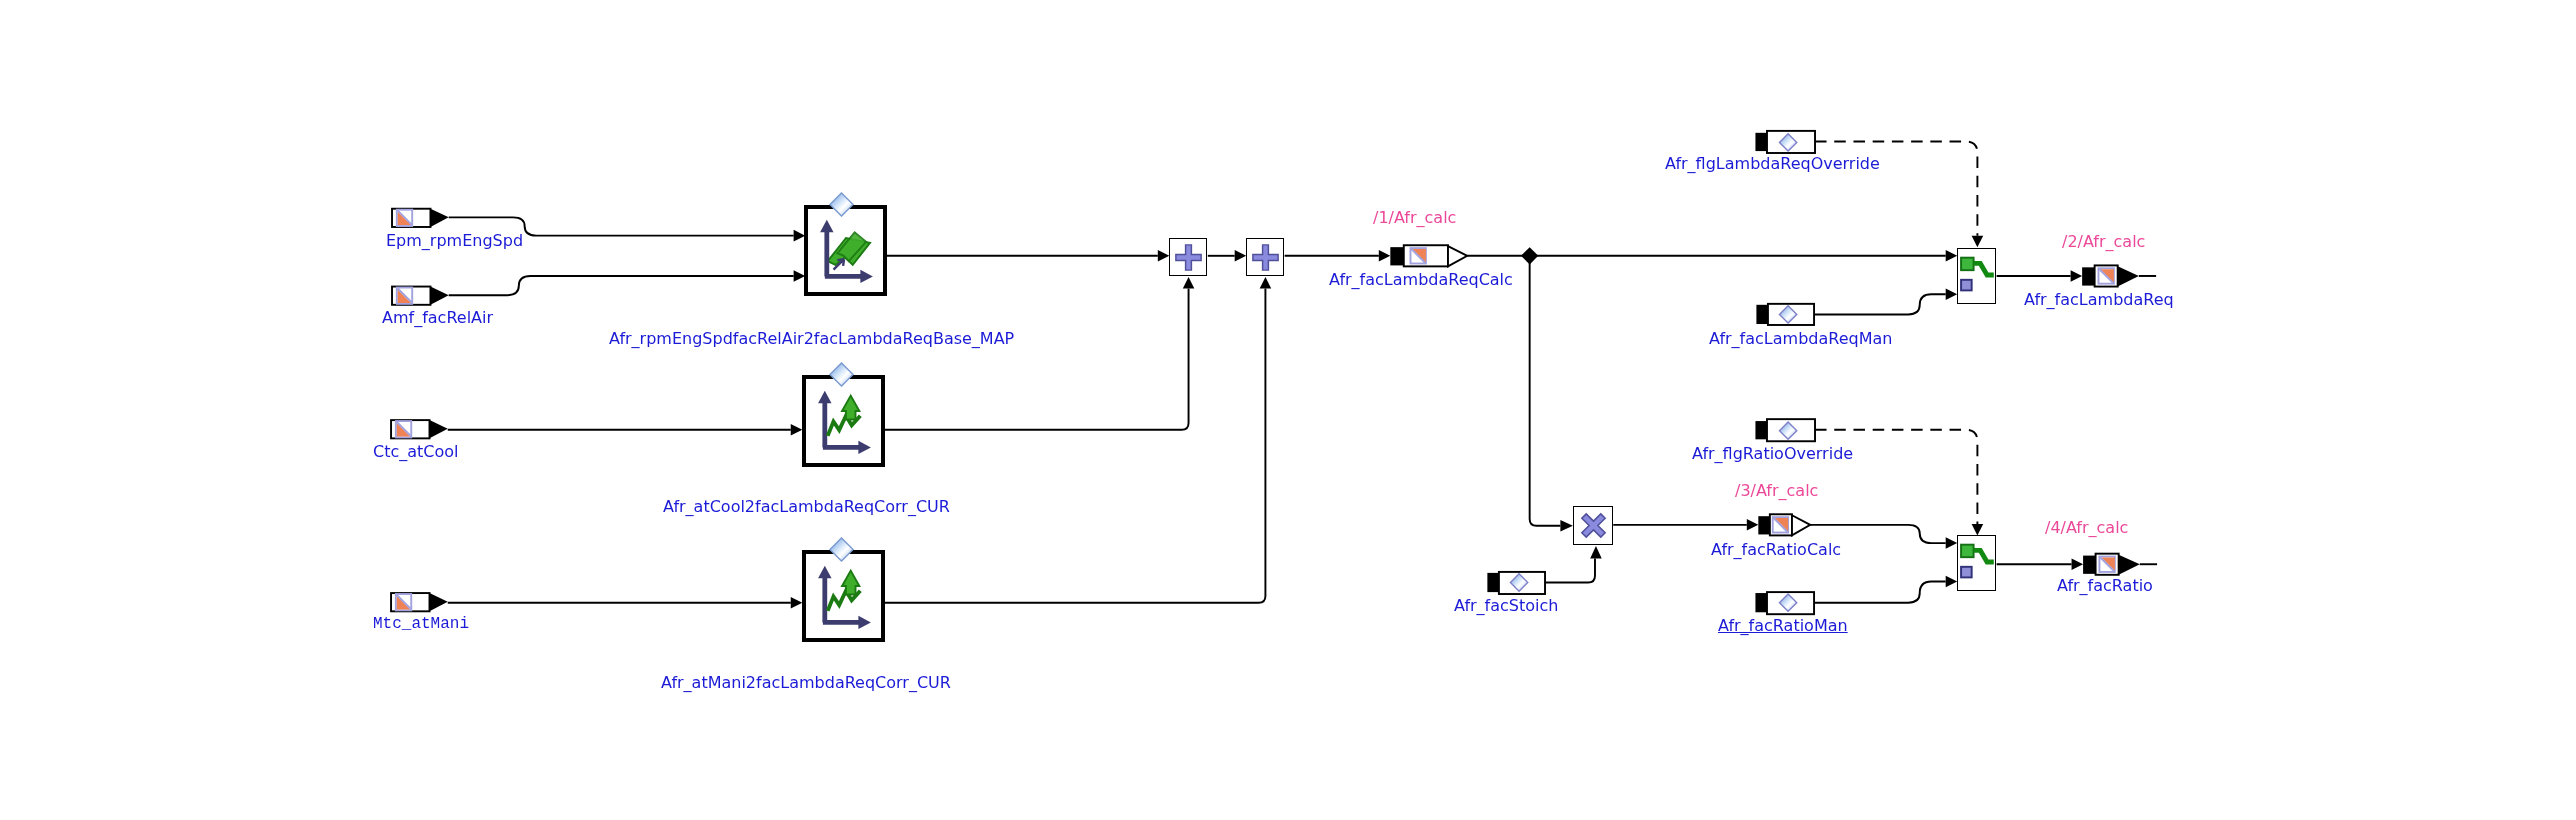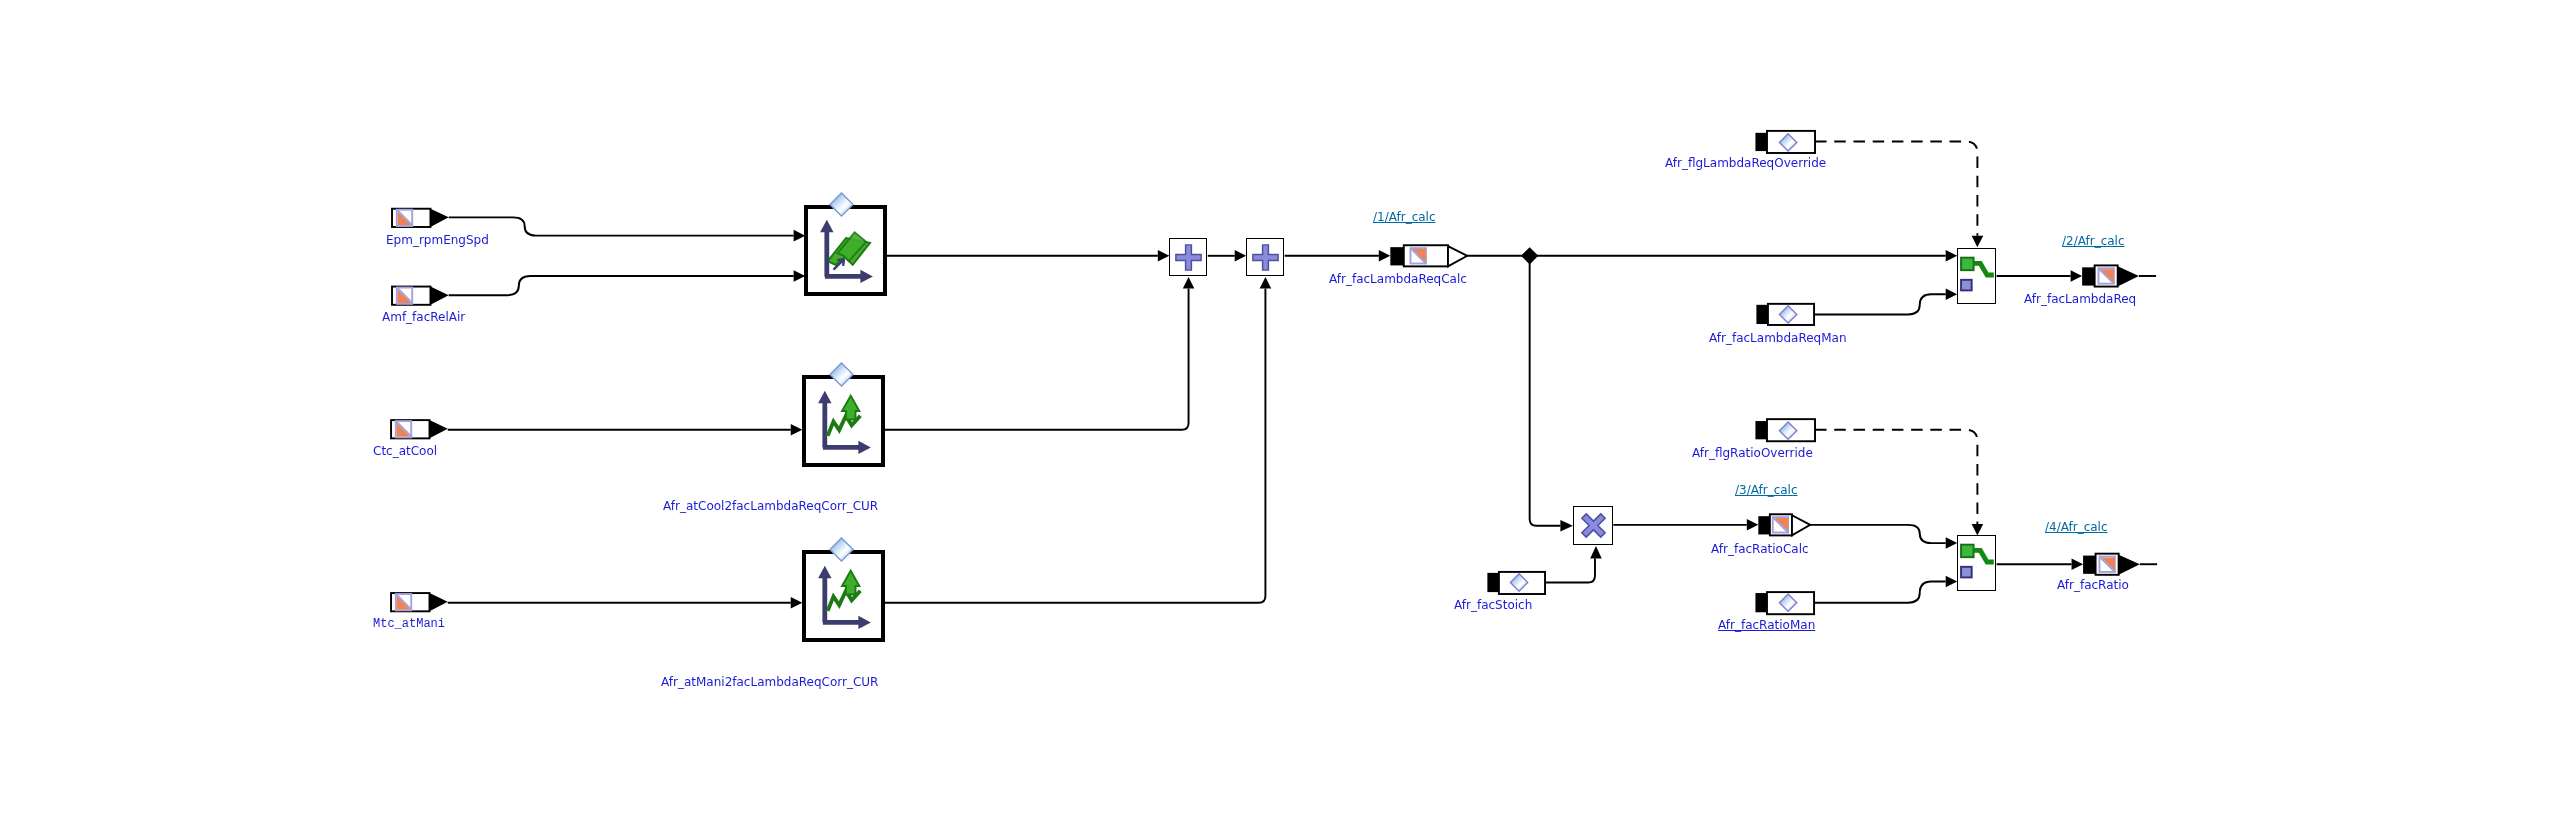--- a/index.html
+++ b/index.html
@@ -1,20 +1,20 @@
 <!DOCTYPE html>
 <html><head>
 <meta charset="utf-8">
 <style>
   html,body{margin:0;padding:0;background:#ffffff;}
   .canvas{position:relative;width:2576px;height:821px;background:#ffffff;
           font-family:"DejaVu Sans","Liberation Sans",sans-serif;overflow:hidden;}
   .wires{position:absolute;left:0;top:0;z-index:1;}
-  .lbl{position:absolute;font-size:12px;line-height:21px;color:#1b1bd7;white-space:nowrap;z-index:4;}
-  .lbl.black{color:#0369a1;text-decoration:underline;}
+  .lbl{position:absolute;font-size:16px;line-height:21px;color:#1b1bd7;white-space:nowrap;z-index:4;}
+  .lbl.black{color:#ec4899;}
   .blk{position:absolute;background:#ffffff;border:4.8px solid #000000;box-sizing:border-box;
        display:flex;align-items:center;justify-content:center;z-index:2;}
   .op{position:absolute;background:#ffffff;border:1.9px solid #000000;box-sizing:border-box;
       display:flex;align-items:center;justify-content:center;z-index:2;}
   .sw{position:absolute;background:#ffffff;border:1.9px solid #000000;box-sizing:border-box;z-index:2;}
   .deco{position:absolute;z-index:5;}
   svg{display:block;}
 </style>
 </head>
 <body>
@@ -287,20 +287,21 @@
       <rect x="3" y="32" width="11" height="11" fill="#8f8fd8" stroke="#32327a" stroke-width="2"></rect>
       <path d="M16 15 H23 L30 27 H37" stroke="#128a12" stroke-width="5" fill="none"></path>
     </svg>
   </div>
 
   <div class="lbl" style="left:386px;top:230px;">Epm_rpmEngSpd</div>
   <div class="lbl" style="left:382px;top:307px;">Amf_facRelAir</div>
   <div class="lbl" style="left:373px;top:441px;">Ctc_atCool</div>
   <div class="lbl" style="left:373px;top:614px;font-family:Liberation Mono, monospace;">Mtc_atMani</div>
 
+  <div class="lbl" style="left:609px;top:328px;">Afr_rpmEngSpdfacRelAir2facLambdaReqBase_MAP</div>
   <div class="lbl" style="left:663px;top:496px;">Afr_atCool2facLambdaReqCorr_CUR</div>
   <div class="lbl" style="left:661px;top:672px;">Afr_atMani2facLambdaReqCorr_CUR</div>
 
   <div class="lbl black" style="left:1373px;top:207px;">/1/Afr_calc</div>
   <div class="lbl" style="left:1317px;top:269px;margin-left:12px;">Afr_facLambdaReqCalc</div>
 
   <div class="lbl black" style="left:2047px;top:231px;margin-left:15px;">/2/Afr_calc</div>
   <div class="lbl" style="left:2024px;top:289px;">Afr_facLambdaReq</div>
 
   <div class="lbl black" style="left:1735px;top:480px;">/3/Afr_calc</div>

